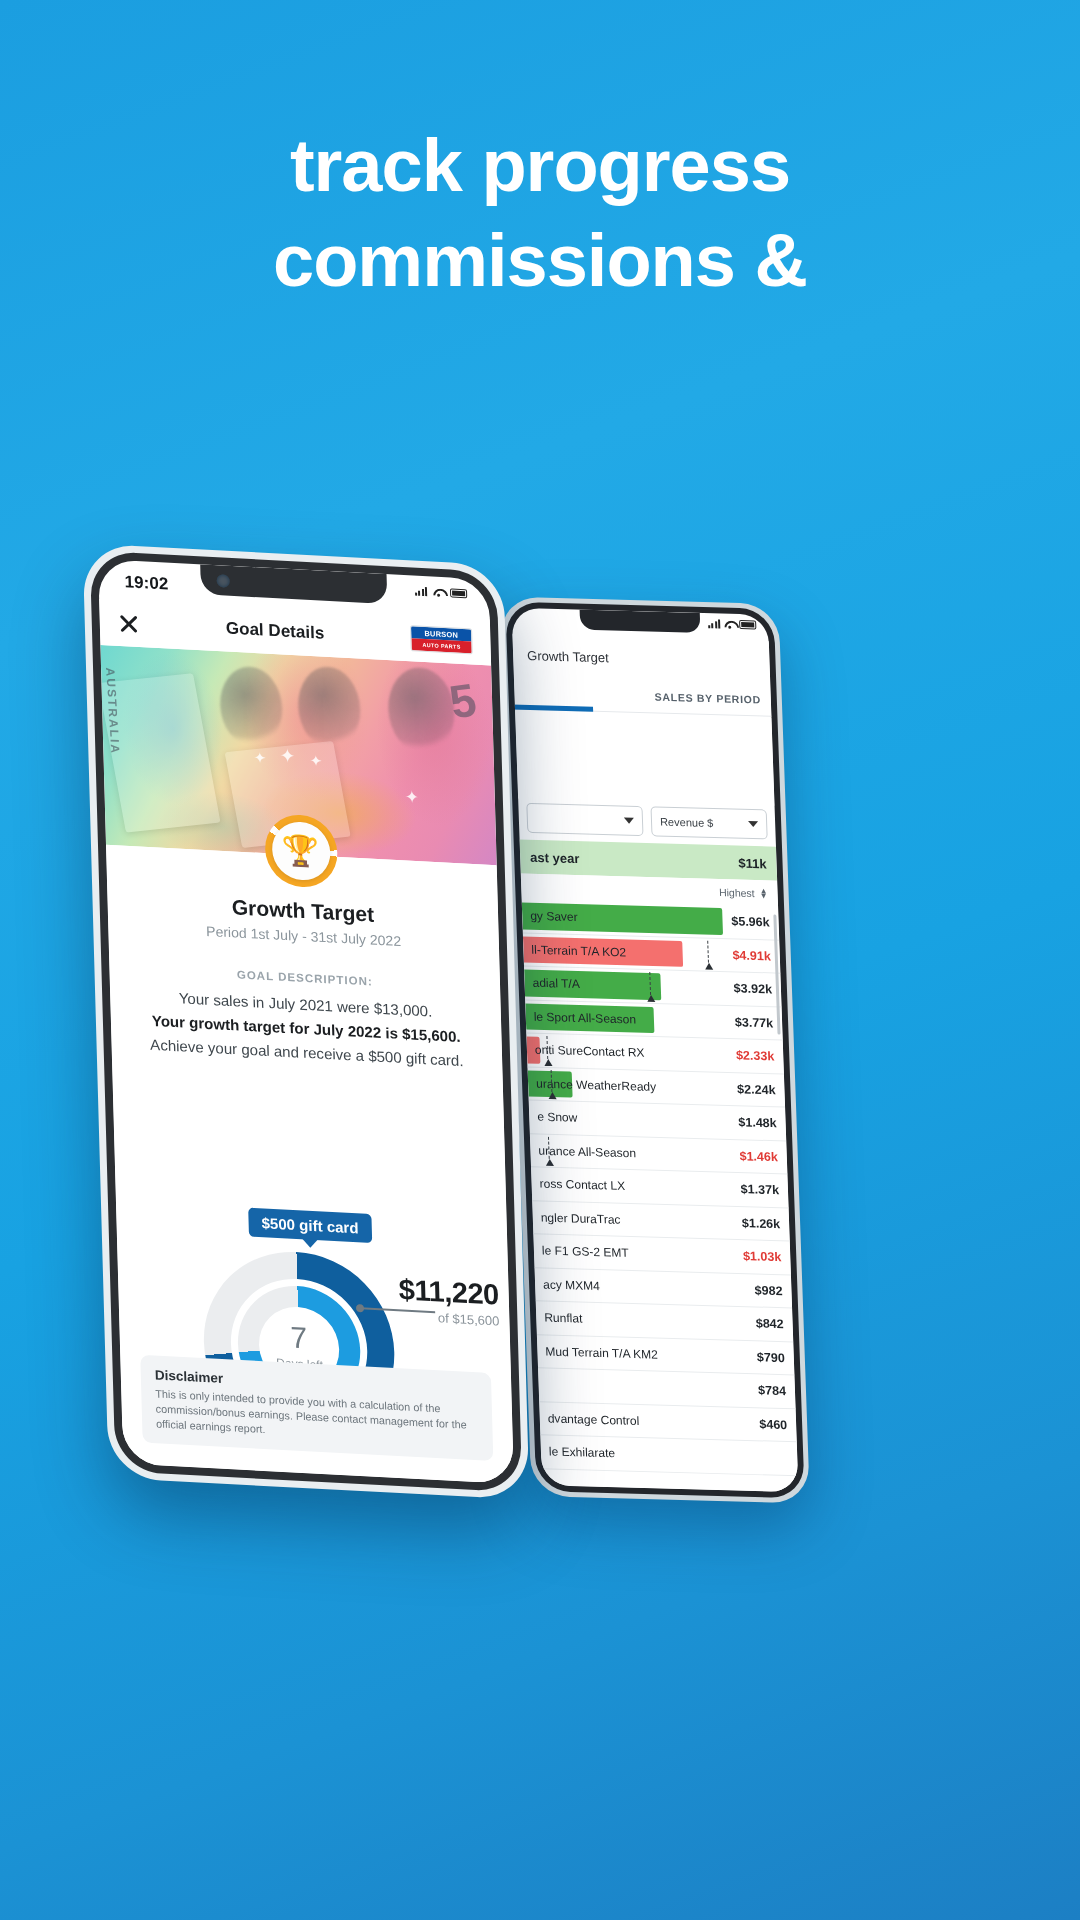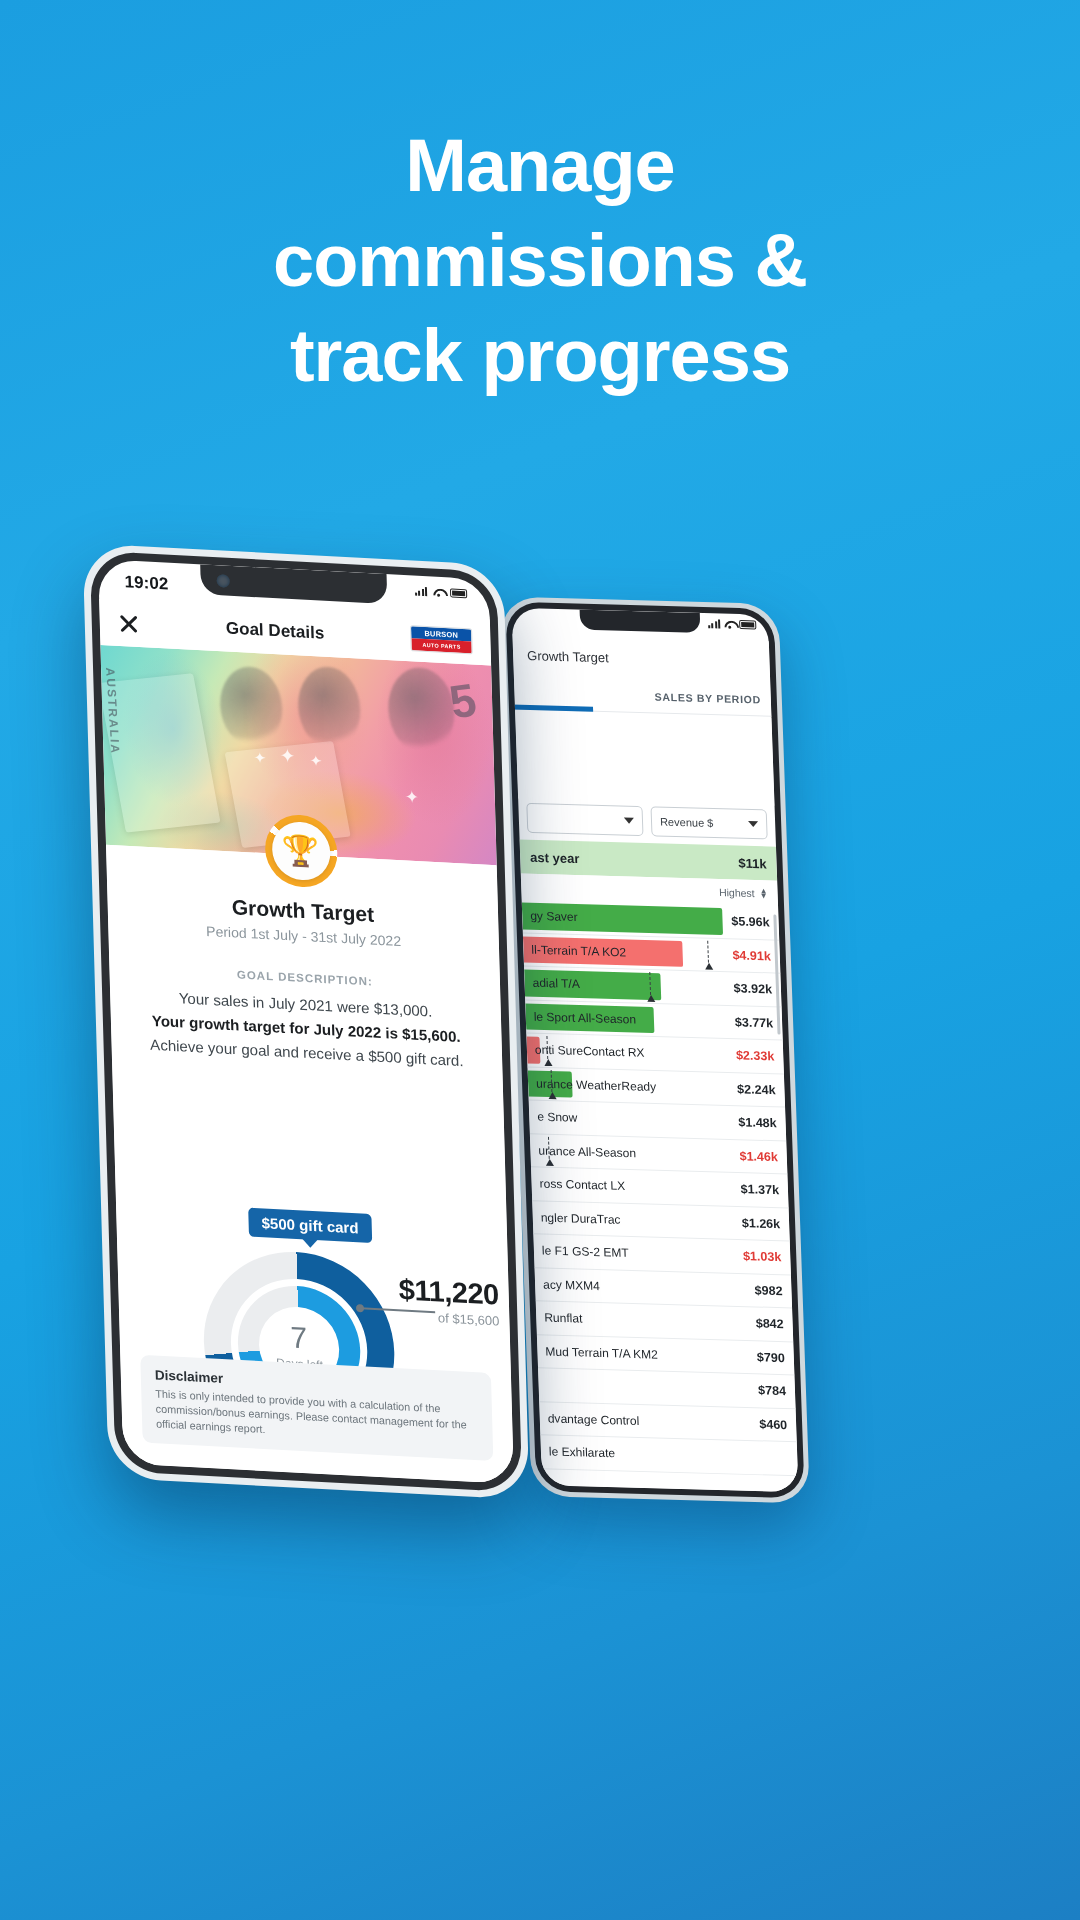--- a/index.html
+++ b/index.html
@@ -271,23 +271,22 @@
     position:absolute; left:20px; right:20px; bottom:22px;
     background:#f2f4f6; border-radius:9px; padding:12px 14px;
   }
   .disc-title{ font-size:13.5px; font-weight:700; color:#2b3136; }
   .disc-body{ font-size:10.8px; color:#6d767d; line-height:15px; margin-top:4px; }
 </style>
 </head>
 <body>
 
 <div class="headline">
-  <div>Manage</div>
+  <div>track progress</div>
   <div>commissions &amp;</div>
-  <div>track progress</div>
 </div>
 
 <div class="stage">
 
   <div class="phone-back">
     <div class="phone-back-body">
       <div class="phone-back-screen">
 
         <div class="bnotch"></div>
         <div class="bstatus">

